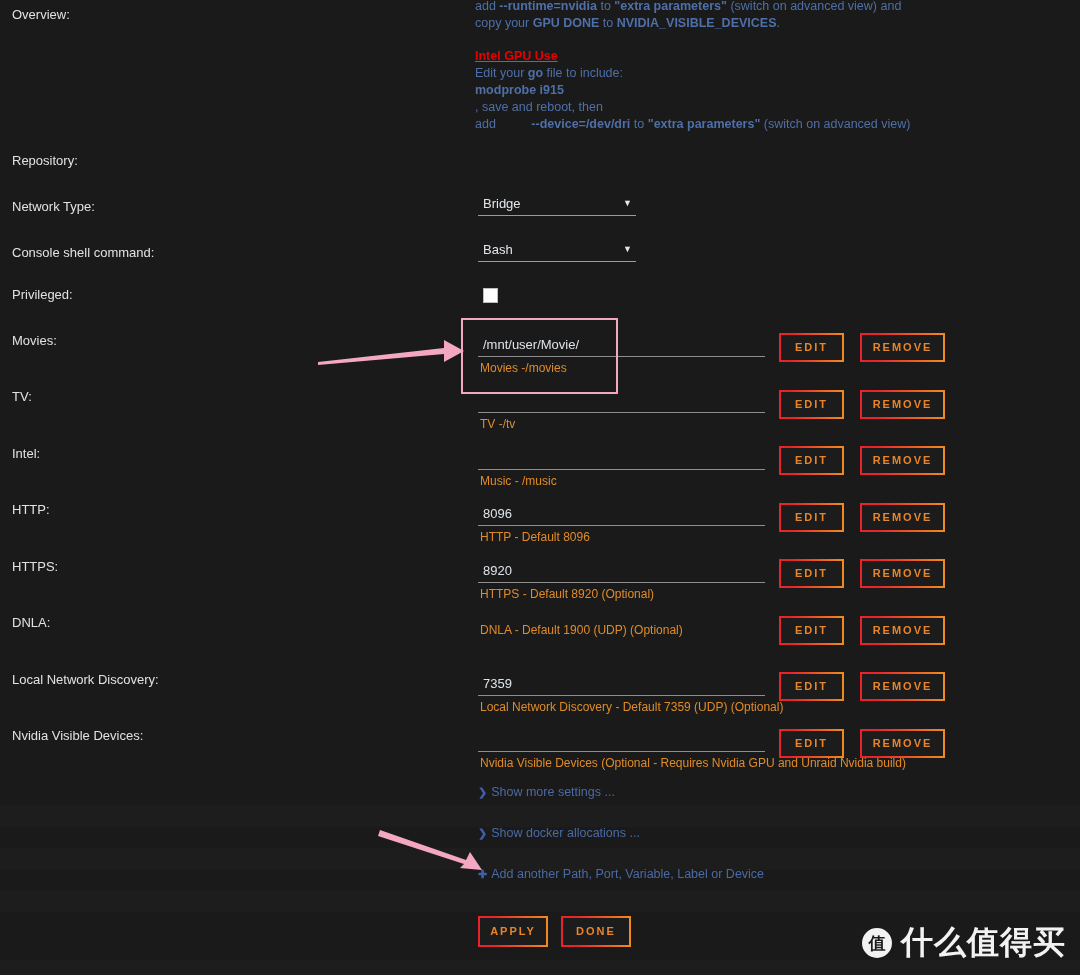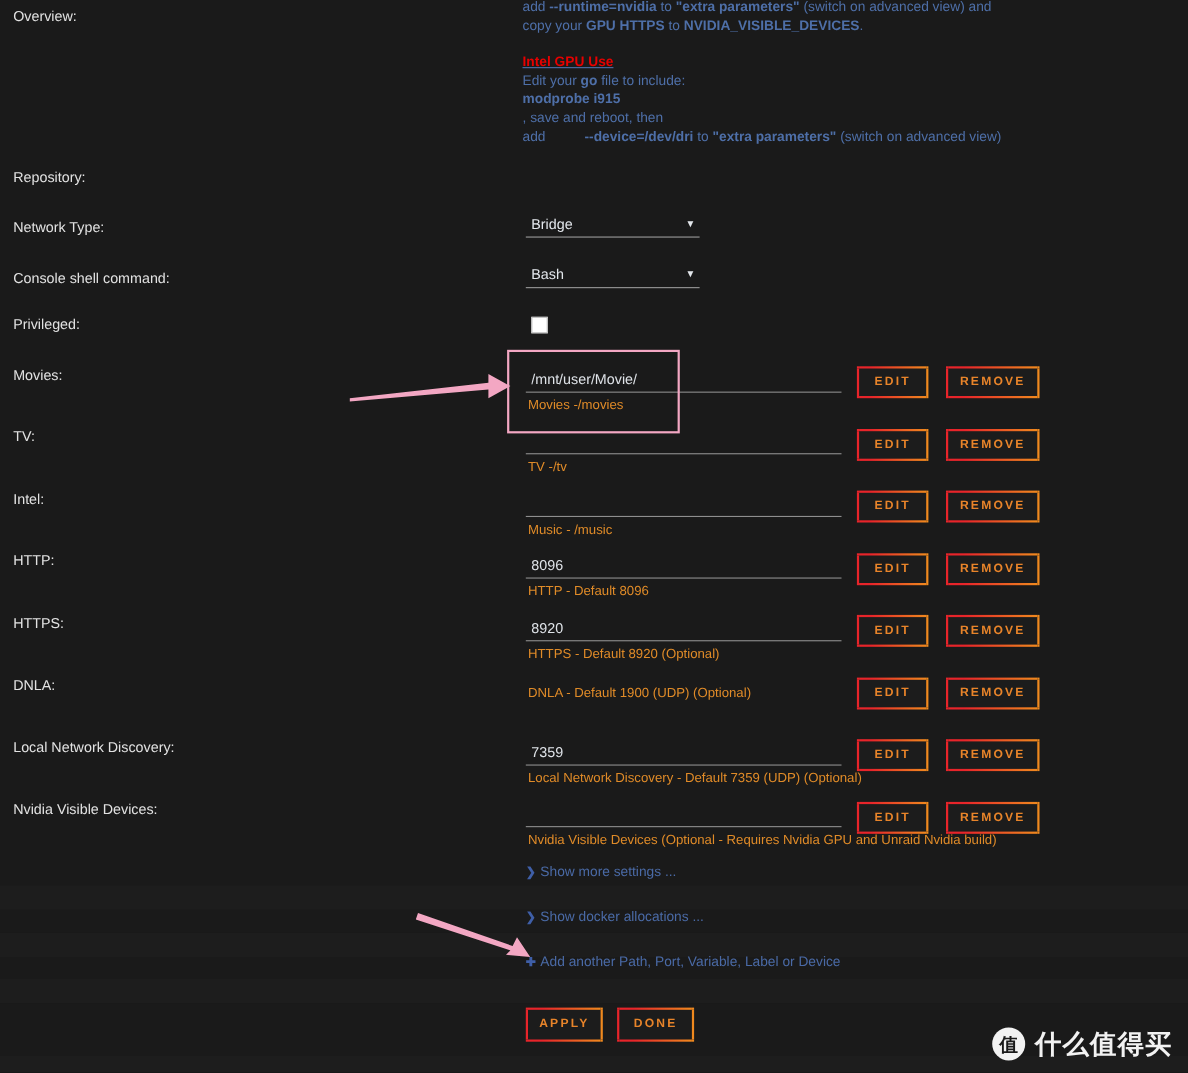--- a/index.html
+++ b/index.html
@@ -176,40 +176,40 @@
     color: #1a1a1a;
     font-size: 17px;
     font-weight: bold;
     display: flex;
     align-items: center;
     justify-content: center;
     font-family: "DejaVu Sans", sans-serif;
   }
   .wm-text {
     color: #f2f2f2;
-    font-size: 24px;
+    font-size: 32px;
     font-weight: bold;
     letter-spacing: 1px;
     font-family: "DejaVu Sans", sans-serif;
   }
 </style>
 </head>
 <body>
 
 <div id="page">
 
   <div class="stripe" style="top:805px;height:22px;"></div>
   <div class="stripe" style="top:848px;height:22px;"></div>
   <div class="stripe" style="top:890px;height:22px;"></div>
   <div class="stripe" style="top:960px;height:15px;"></div>
 
   <div class="row-label" style="top:7px;">Overview:</div>
   <div class="overview-text" id="overview-text">
       <div><span>add </span><span style="font-weight: bold;">--runtime=nvidia</span><span> to </span><span style="font-weight: bold;">"extra parameters"</span><span> (switch on advanced view) and</span></div>
-      <div><span>copy your </span><span style="font-weight: bold;">GPU HTTPS</span><span> to </span><span style="font-weight: bold;">NVIDIA_VISIBLE_DEVICES</span><span>.</span></div>
+      <div><span>copy your </span><span style="font-weight: bold;">GPU DONE</span><span> to </span><span style="font-weight: bold;">NVIDIA_VISIBLE_DEVICES</span><span>.</span></div>
       <div>&nbsp;</div>
       <div><span class="ovr-red">Intel GPU Use</span></div>
       <div><span>Edit your </span><span style="font-weight: bold;">go</span><span> file to include:</span></div>
       <div><span style="font-weight: bold;">modprobe i915</span></div>
       <div><span>, save and reboot, then</span></div>
       <div><span>add </span><span style="font-weight: bold; margin-left: 32px;">--device=/dev/dri</span><span> to </span><span style="font-weight: bold;">"extra parameters"</span><span> (switch on advanced view)</span></div>
     </div>
 
   <div class="row-label" style="top:153px;">Repository:</div>
 

